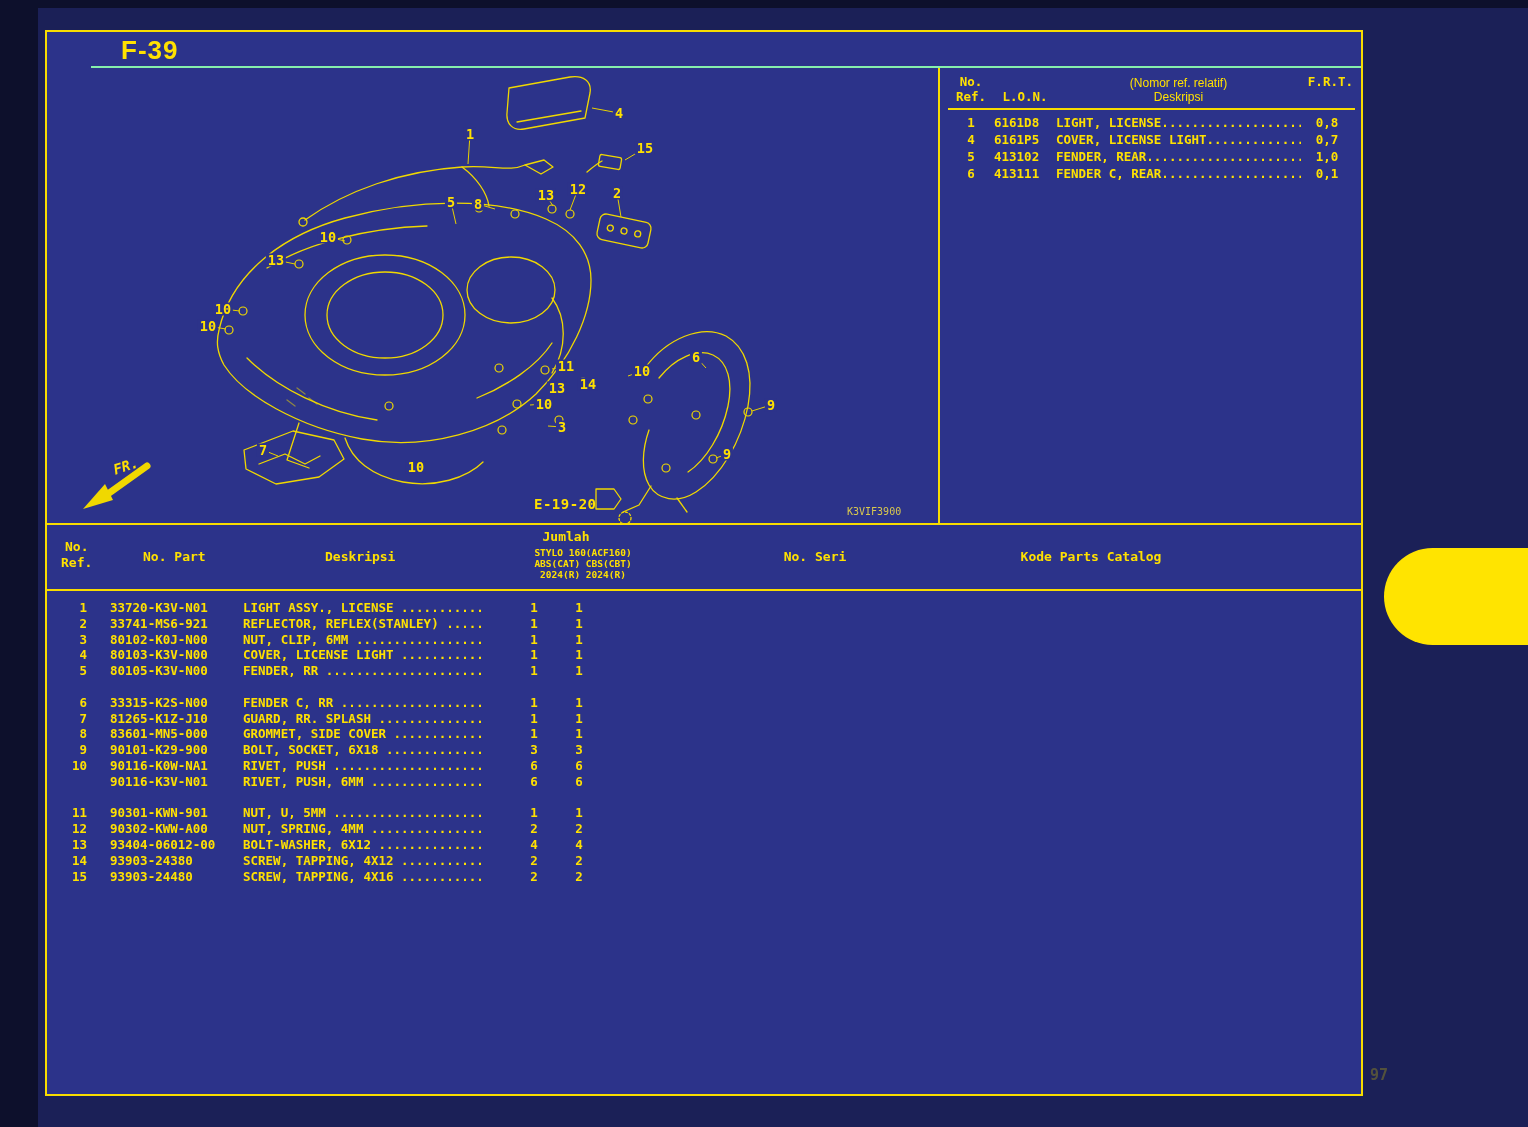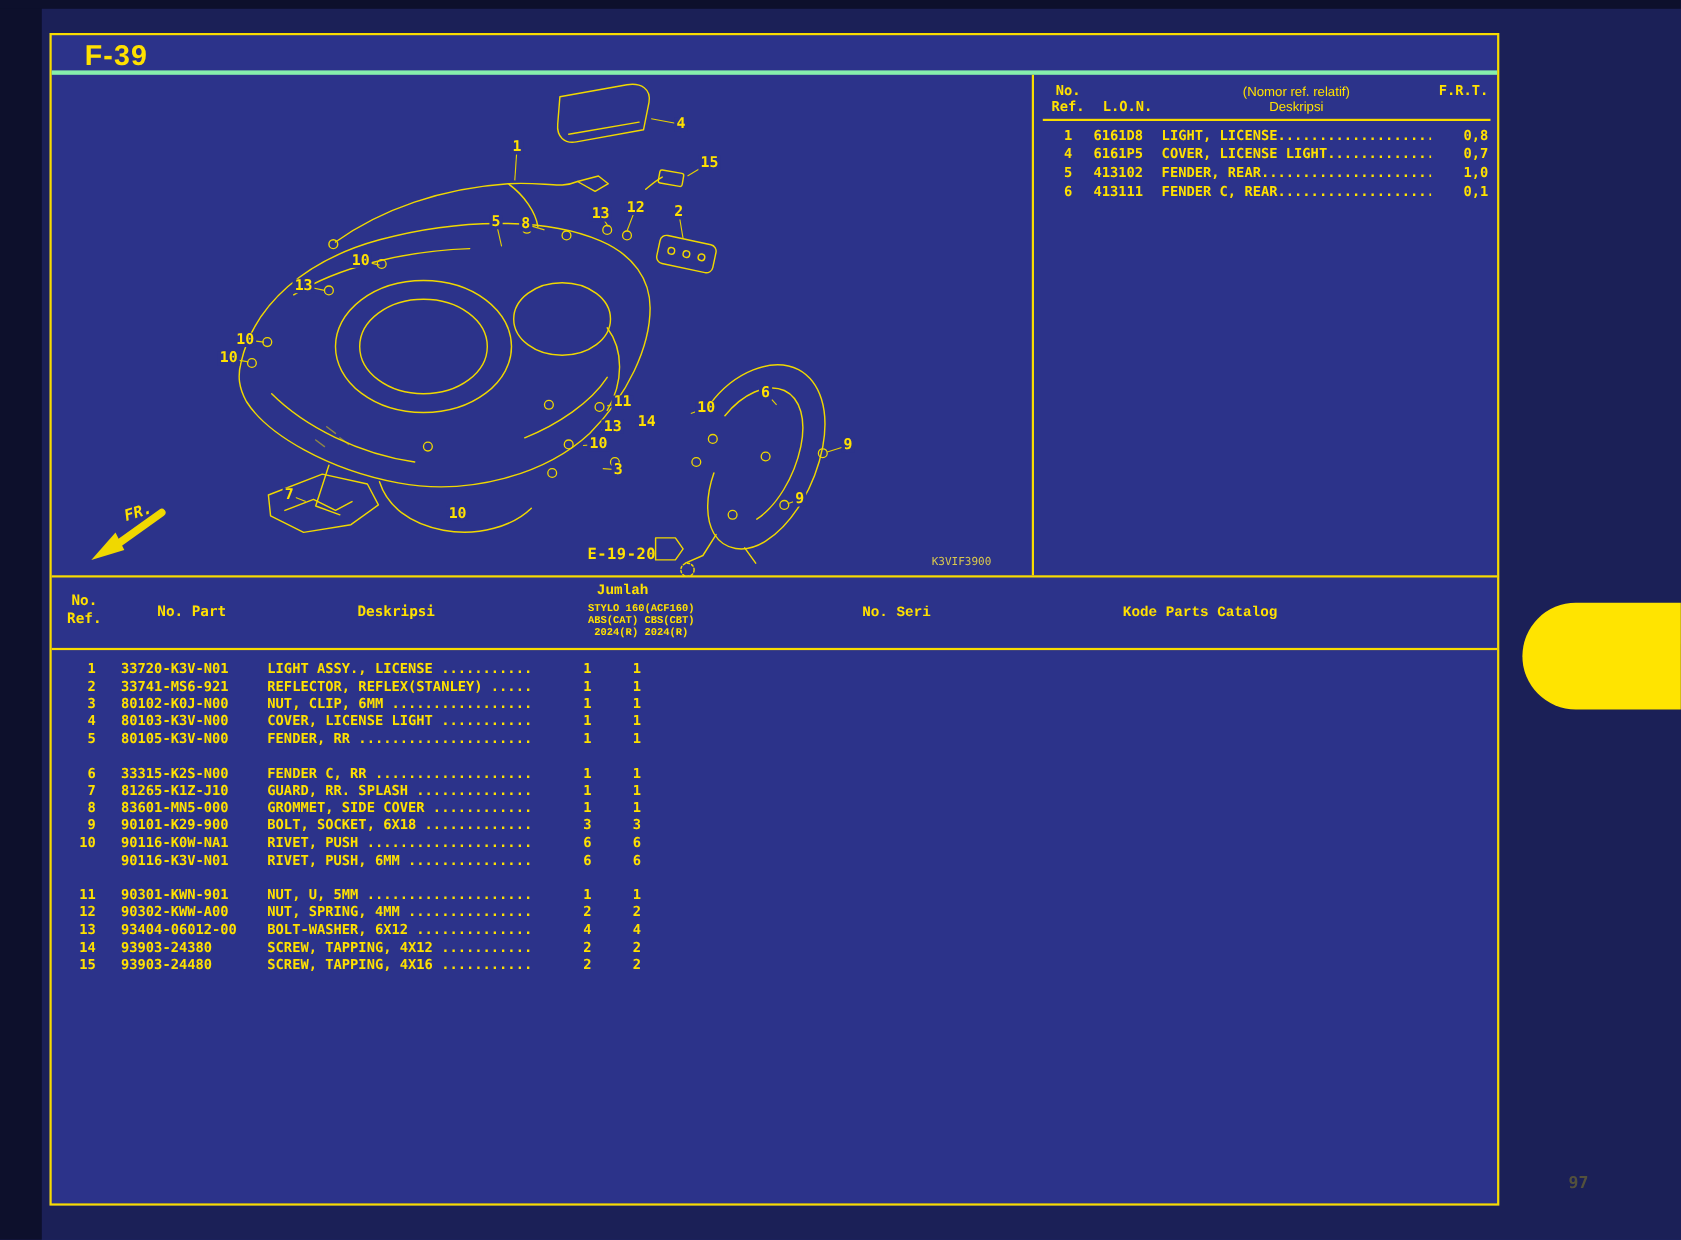--- a/index.html
+++ b/index.html
@@ -10,21 +10,21 @@
   }
   .edge-left { position: absolute; left: 0; top: 0; width: 38px; height: 1127px; background: #0d102c; }
   .edge-top  { position: absolute; left: 0; top: 0; width: 1528px; height: 8px; background: #0d102c; }
 
   .panel {
     position: absolute; left: 45px; top: 30px; width: 1318px; height: 1066px;
     border: 2px solid #f8dc00; background: #2c338a; color: #ffe100;
   }
 
   
-  .header-bar { position: relative; height: 36px; border-bottom: 4px solid #86efac; }
+  .header-bar { position: relative; height: 36px; border-bottom: 2px solid #86efac; margin-left: 44px; }
   .page-code {
     position: absolute; left: 30px; top: 3px;
     font: bold 26px "Liberation Sans", sans-serif; letter-spacing: 1px; color: #ffe100;
   }
   .page-title {
     position: absolute; left: 0; right: 0; top: 4px; text-align: center;
     font: bold 25px "Liberation Sans", sans-serif; letter-spacing: 0.5px; color: #ffe100;
   }
 
   
@@ -57,44 +57,44 @@
     border-bottom: 2px solid #f8dc00; padding-bottom: 4px; margin-bottom: 4px;
     align-items: end;
   }
   .rh-cell { text-align: center; line-height: 15px; }
   .rh-note { font: 12px "Liberation Sans", sans-serif; font-weight: normal; line-height: 14px; }
   .rh-frt { text-align: right; padding-right: 2px; align-self: start; }
   .ref-row { display: grid; grid-template-columns: 46px 62px 1fr 54px; height: 17px; line-height: 17px; }
   .rr-ref { text-align: center; }
   .rr-lon { text-align: left; }
   .rr-desc { white-space: nowrap; overflow: hidden; text-align: right; }
-  .rr-frt { text-align: right; padding-right: 2px; }
+  .rr-frt { text-align: center; padding-right: 2px; }
 
   
   .parts-head { position: relative; height: 66px; border-bottom: 2px solid #f8dc00; font-weight: bold; }
   .ph { position: absolute; font-size: 13px; white-space: nowrap; }
-  .ph-center { transform: translateX(-50%); font-family: Liberation Mono, monospace; }
+  .ph-center { transform: translateX(-50%); }
   .ph-sub { font-size: 9.5px; margin-left: 24px; }
   .parts-rows { position: relative; padding-top: 9px; font-weight: bold; font-size: 12.5px; }
   .prow { position: relative; height: 15.8px; line-height: 15.8px; white-space: nowrap; }
   .prow-gap { height: 15.8px; }
   .p-ref  { position: absolute; left: 0;   width: 40px; text-align: right; }
   .p-part { position: absolute; left: 63px; }
   .p-desc { position: absolute; left: 196px; }
   .p-q1   { position: absolute; left: 471px; width: 32px; text-align: center; }
   .p-q2   { position: absolute; left: 516px; width: 32px; text-align: center; }
 
   
   .pull-tab {
     position: absolute; right: 0; top: 548px; width: 144px; height: 97px;
     background: #ffe400; border-radius: 50px 0 0 50px;
   }
 
   .page-number {
-    position: absolute; left: 1426px; top: 1066px;
+    position: absolute; left: 1370px; top: 1066px;
     font: bold 15px "DejaVu Sans Mono", monospace; color: #5a573a; opacity: 0.9;
   }
 </style>
 </head>
 <body>
 
 <div class="edge-left"></div>
 <div class="edge-top"></div>
 
 <div class="panel">

